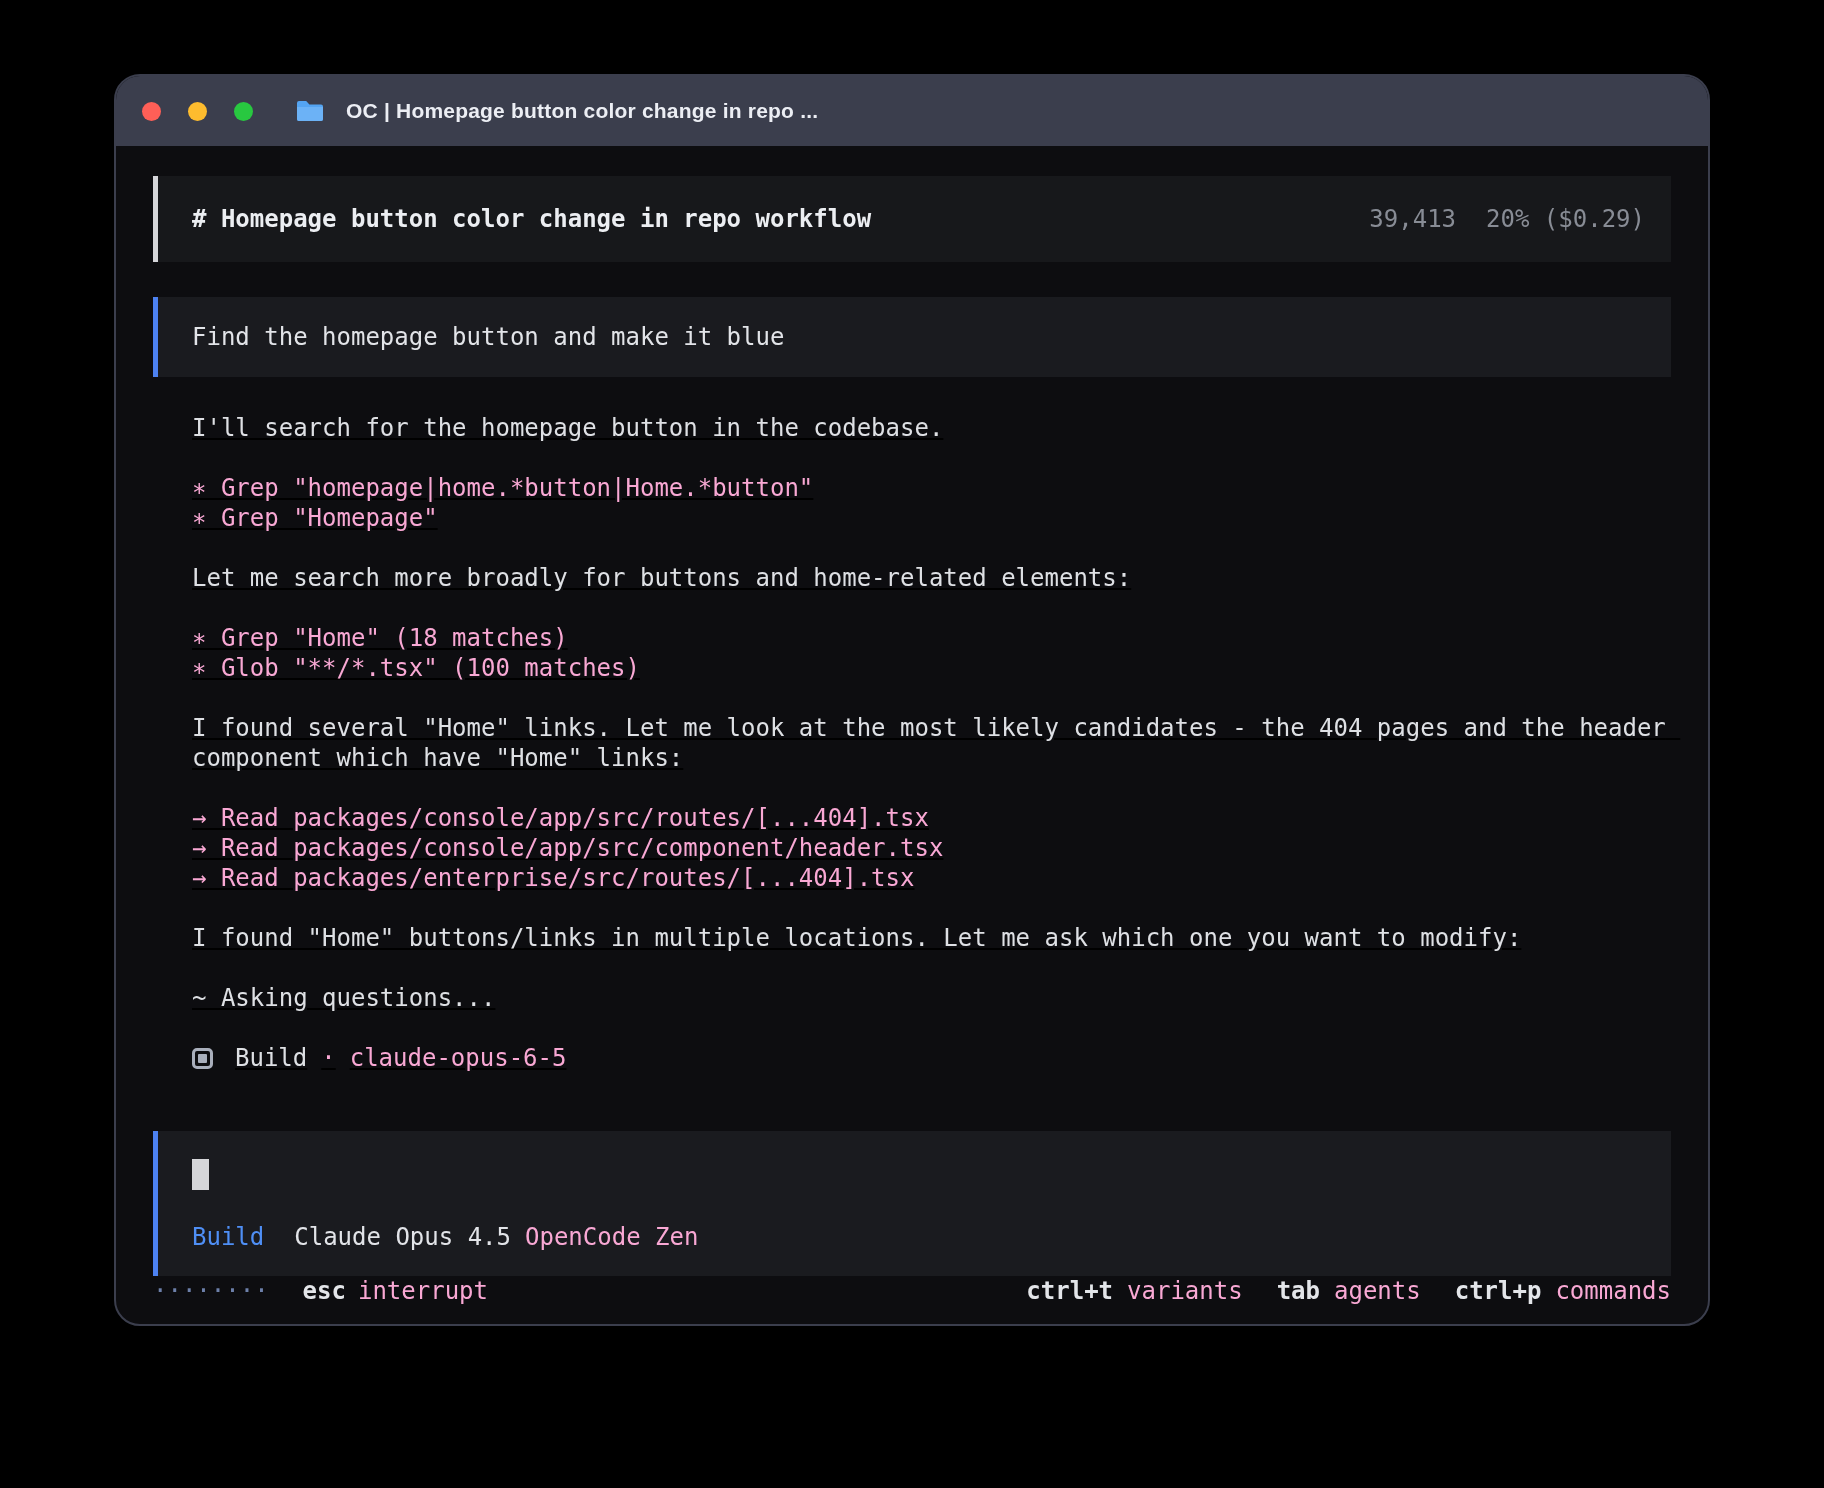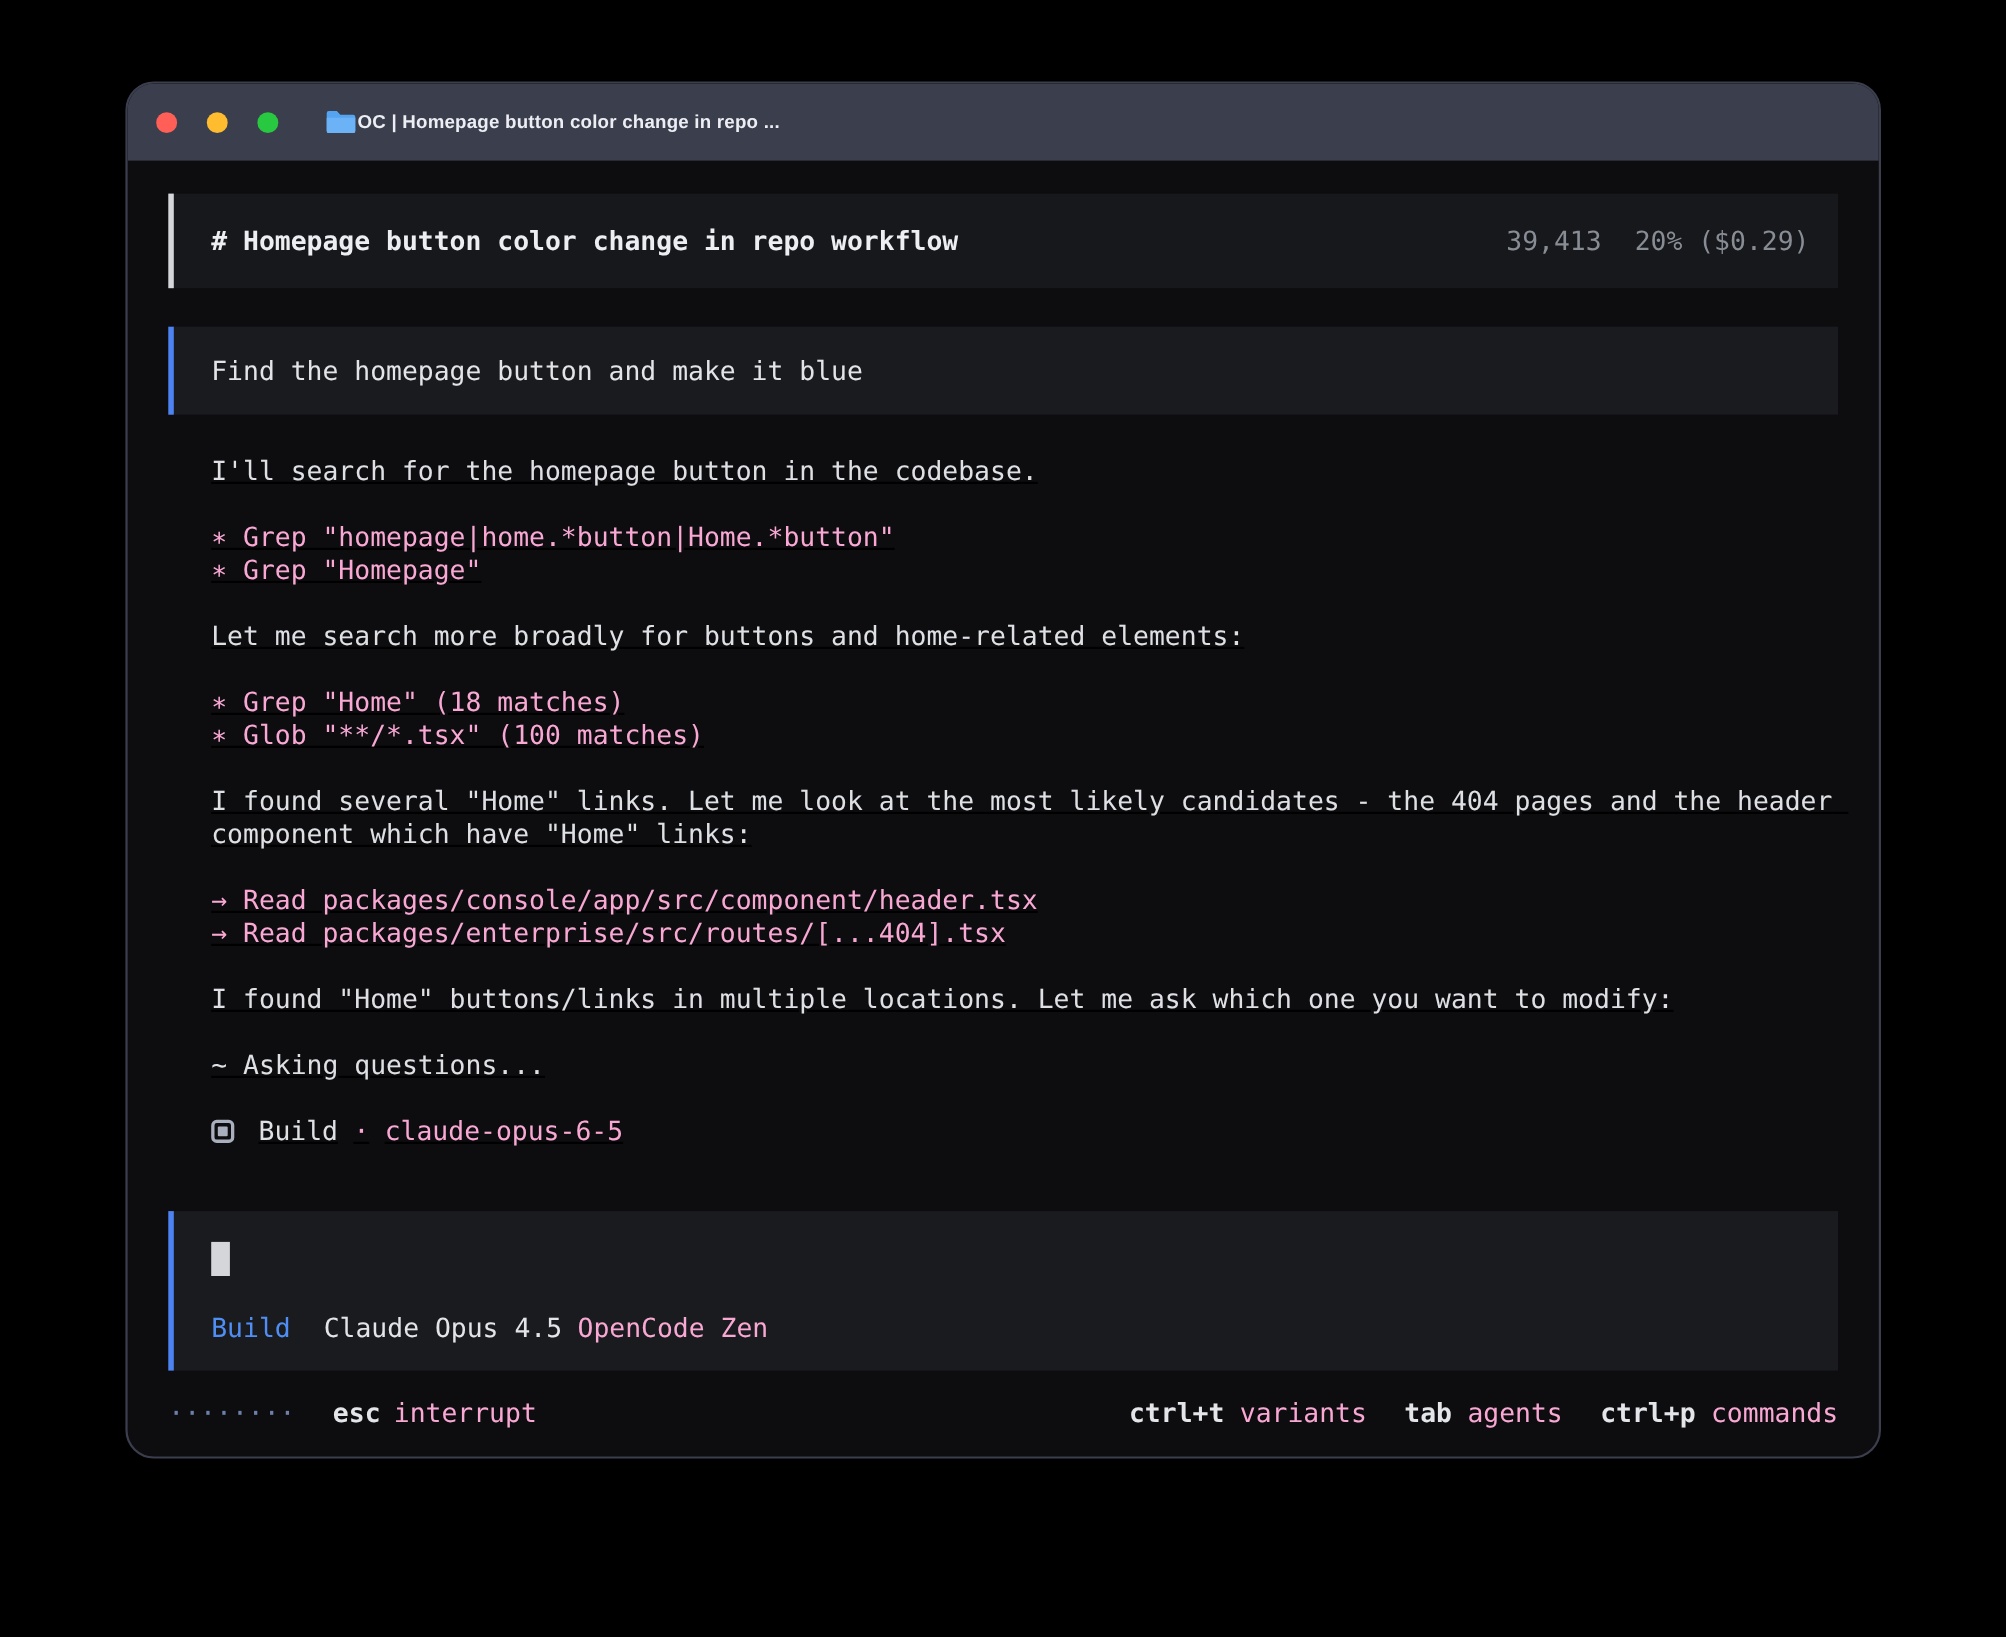--- a/index.html
+++ b/index.html
@@ -10,22 +10,22 @@
             background:#0d0d10; border:2px solid #3b3e4d; border-radius:26px; overflow:hidden; }
 
   
   .titlebar { height:70px; background:#3b3e4d; display:flex; align-items:center; padding:0 26px; }
   .lights { display:flex; gap:27px; align-items:center; }
   .light { width:19px; height:19px; border-radius:50%; display:inline-block; }
   .light.red { background:#ff5f57; }
   .light.yellow { background:#febc2e; }
   .light.green { background:#28c840; }
   .folder { margin-left:42px; display:flex; align-items:center; }
-  .wtitle { margin-left:0; font-family:"Liberation Sans",sans-serif; font-weight:700;
-            font-size:17px; color:#eceef4; letter-spacing:.2px; }
+  .wtitle { margin-left:21px; font-family:"Liberation Sans",sans-serif; font-weight:700;
+            font-size:21px; color:#eceef4; letter-spacing:.2px; }
 
   
   .content { height:1180px; padding:30px 37px 26px; display:flex; flex-direction:column; }
 
   .box { border-left:5px solid #4d82f2; background:#1a1b1f; }
 
   .session-header { background:#17181b; border-left:5px solid #d5d6da;
                     padding:28px 26px 28px 34px; display:flex; justify-content:space-between;
                     align-items:center; font-size:24px; line-height:30px; }
   .session-title { font-weight:700; color:#eceef2; white-space:pre; }
@@ -104,20 +104,21 @@
         <div class="line text">Let me search more broadly for buttons and home-related elements:</div>
       </div>
       <div class="block">
         <div class="line muted">∗ Grep "Home" (18 matches)</div>
         <div class="line muted">∗ Glob "**/*.tsx" (100 matches)</div>
       </div>
       <div class="block">
         <div class="line text">I found several "Home" links. Let me look at the most likely candidates - the 404 pages and the header component which have "Home" links:</div>
       </div>
       <div class="block">
+        <div class="line muted">→ Read packages/console/app/src/routes/[...404].tsx</div>
         <div class="line muted">→ Read packages/console/app/src/component/header.tsx</div>
         <div class="line muted">→ Read packages/enterprise/src/routes/[...404].tsx</div>
       </div>
       <div class="block">
         <div class="line text">I found "Home" buttons/links in multiple locations. Let me ask which one you want to modify:</div>
       </div>
       <div class="block">
         <div class="line text">~ Asking questions...</div>
       </div>
       <div class="block agent-line">

